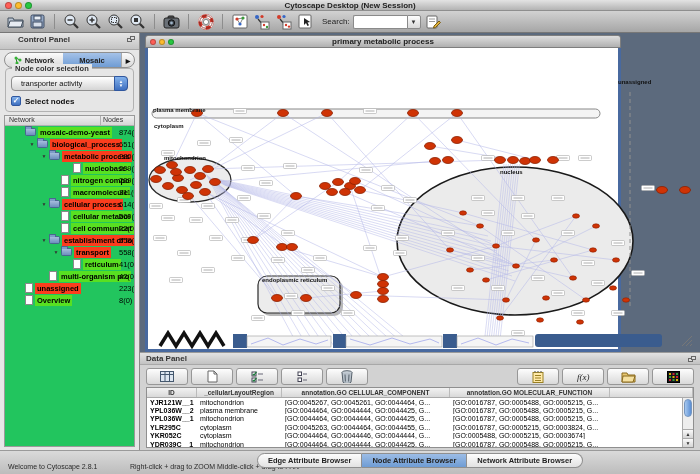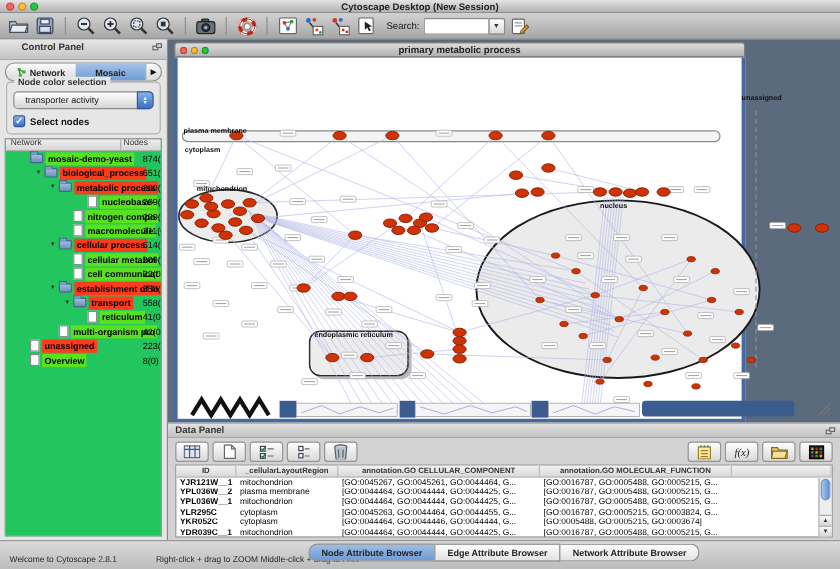--- a/index.html
+++ b/index.html
@@ -96,21 +96,21 @@
   .net-body { position:absolute; top:13px; left:0; right:0; bottom:0;
     border:3px solid #48699f; border-top:none; background:#fff; }
   .glabel { position:absolute; font-size:6px; font-weight:bold; color:#111; white-space:nowrap; z-index:3; }
 
   
   .data-panel { position:absolute; left:0; top:319px; right:0; bottom:0; background:#d2d2d2; }
   .dp-title { height:13px; background:linear-gradient(#e2e2e2,#c2c2c2); border-top:1px solid #9a9a9a;
     border-bottom:1px solid #a8a8a8; font-size:8px; font-weight:bold; color:#333;
     line-height:12px; padding-left:6px; position:relative; }
   .dp-toolbar { position:absolute; top:16px; left:6px; right:6px; height:18px; display:flex; gap:3px; }
-  .dp-btn { width:28px; height:17px; border:1px solid #979797; border-radius:3px;
+  .dp-btn { width:42px; height:17px; border:1px solid #979797; border-radius:3px;
     background:linear-gradient(#fdfdfd,#d9d9d9); display:flex; align-items:center; justify-content:center; padding:0; }
   .dp-spacer { flex:1; }
   .dp-table { position:absolute; left:6px; right:6px; top:35px; bottom:2px;
     background:#fff; border:1px solid #8f8f8f; overflow:hidden; }
   .dp-header { display:flex; height:10px; background:linear-gradient(#f2f2f2,#d9d9d9);
     border-bottom:1px solid #aaa; font-size:6.5px; font-weight:bold; color:#333; }
   .dp-hcell { border-right:1px solid #bbb; text-align:center; line-height:9px;
     overflow:hidden; white-space:nowrap; flex:none; }
   .dp-row { display:flex; height:8.4px; font-size:7px; color:#000; align-items:center; }
   .dp-cell { flex:none; padding-left:3px; overflow:hidden; white-space:nowrap; }
@@ -880,19 +880,19 @@
         </div>
       </div>
     </div>
   </div>
 
   <div class="bottombar">
     <span class="status" style="left:8px">Welcome to Cytoscape 2.8.1</span>
     <span class="status" style="left:130px">Right-click + drag to ZOOM</span>
     <span class="status" style="left:217px">Middle-click + drag to PAN</span>
     <div class="seg-tabs" id="bottom-tabs">
+        <span class="seg">Edge Attribute Browser</span>
         <span class="seg selected">Node Attribute Browser</span>
-        <span class="seg">Edge Attribute Browser</span>
         <span class="seg">Network Attribute Browser</span>
       </div>
   </div>
 
 </div>
 
 </body></html>

